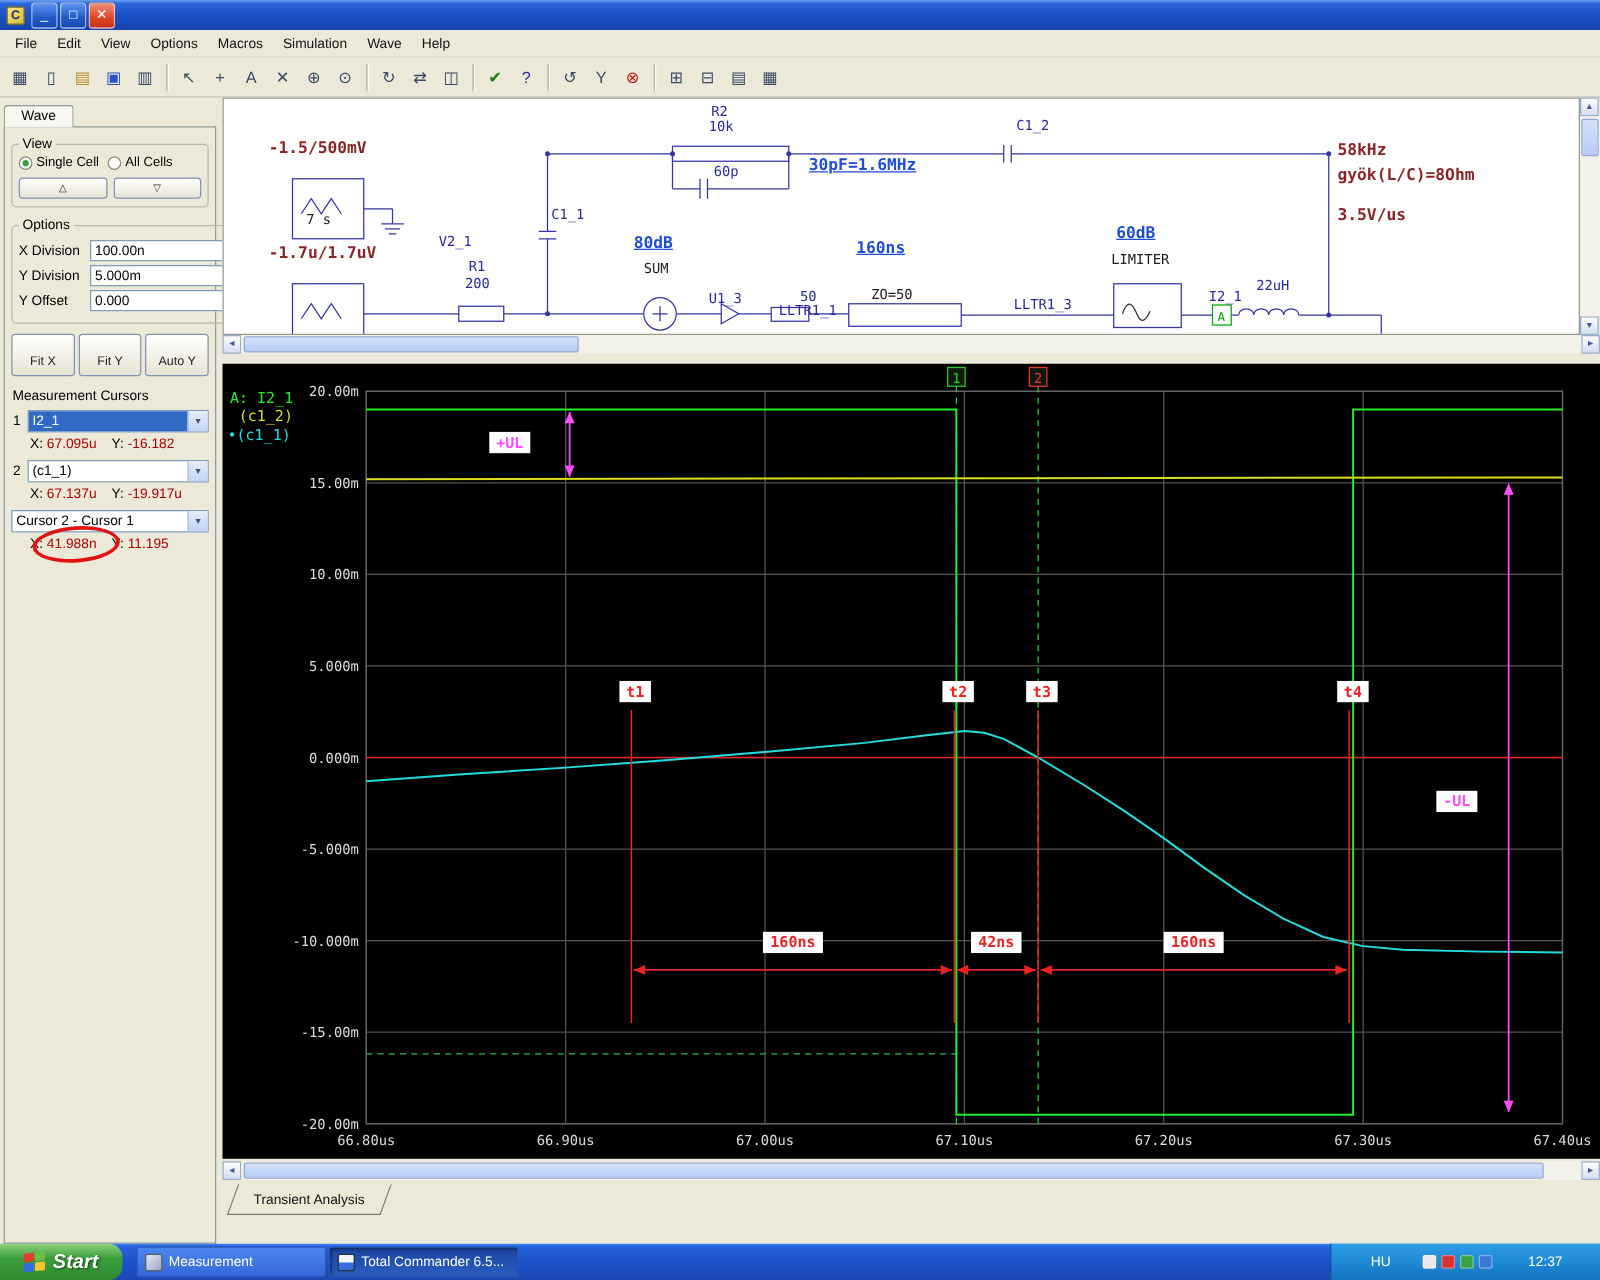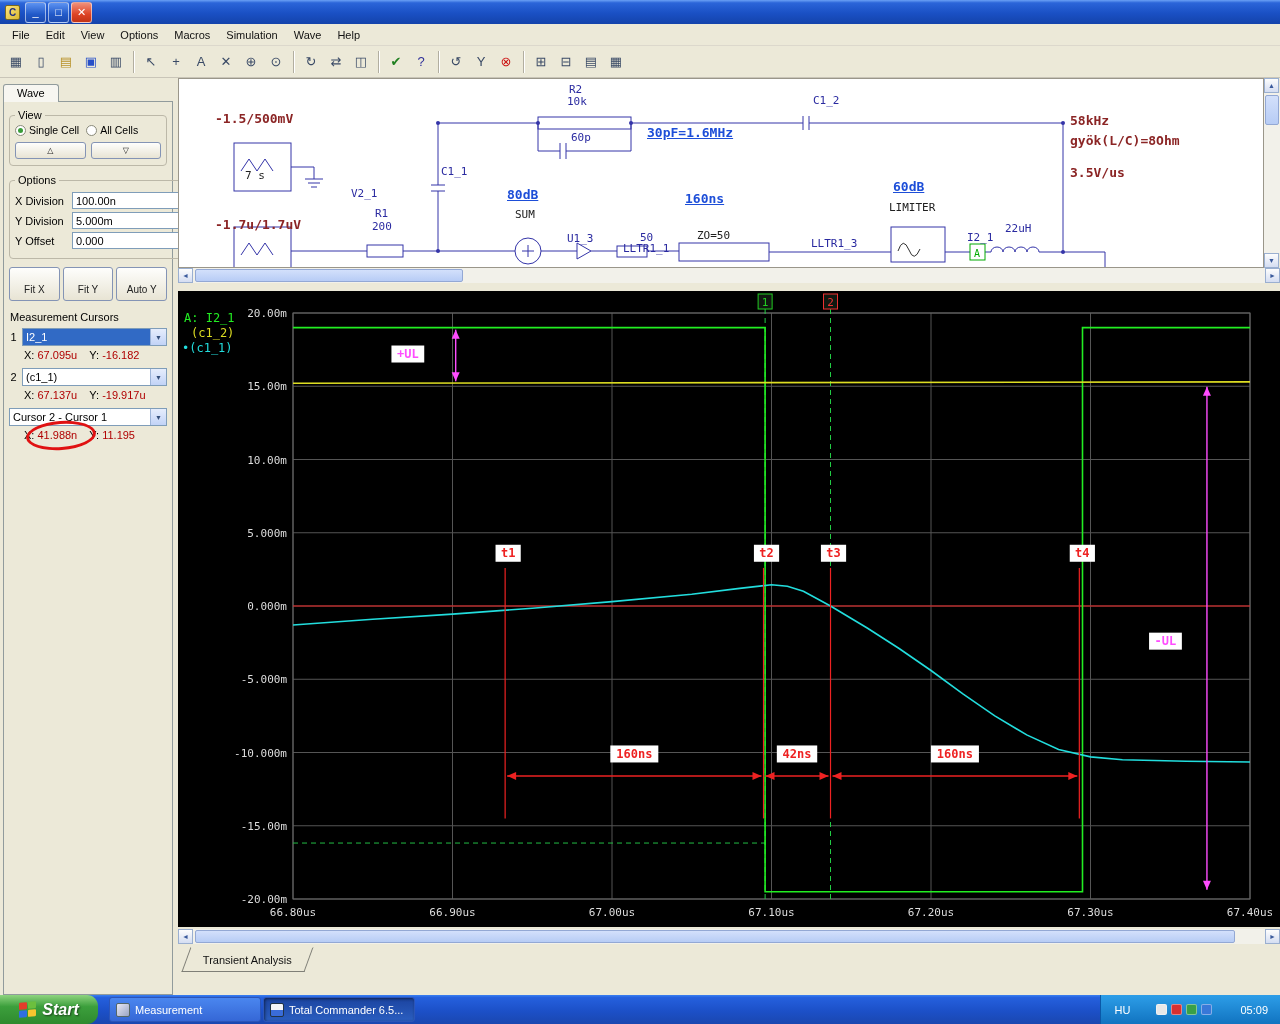--- a/index.html
+++ b/index.html
@@ -100,21 +100,21 @@
   .winflag { width:17px; height:15px; display:grid; grid-template-columns:1fr 1fr; grid-template-rows:1fr 1fr; gap:1px; transform:skewY(-6deg); }
   .winflag i { border-radius:1px; }
   .wf-r { background:#e33e2b; } .wf-g { background:#6cbf3e; } .wf-b { background:#2f6fe0; } .wf-y { background:#f7c52f; }
   .task-btn { width:152px; margin:2px 1px; background:linear-gradient(#4a86ef,#3567d6); border:1px solid #2c55b8; border-radius:3px;
     color:#fff; font-size:11px; display:flex; align-items:center; gap:5px; padding:0 6px; overflow:hidden; white-space:nowrap; }
   .task-btn.active { background:linear-gradient(#1c44a0,#2a5ec0); box-shadow:inset 1px 1px 3px rgba(0,0,0,.5); }
   .task-ico { width:14px; height:14px; border-radius:2px; flex:none; }
   .task-ico.cm { background:linear-gradient(135deg,#e8e8f4,#9aa4c4); border:1px solid #566; }
   .task-ico.tc { background:linear-gradient(180deg,#f4f4f8 49%,#3a6cd8 51%); border:1px solid #234; }
   .tray { margin-left:auto; display:flex; align-items:center; gap:24px; background:linear-gradient(180deg,#2d9ee8 0%,#1173c0 100%);
-    padding:0 12px; border-left:1px solid #0a58a8; }
+    padding:0 30px; border-left:1px solid #0a58a8; }
   .lang { color:#fff; font-size:11px; padding:0 2px; }
   .tray-ico { width:11px; height:11px; border-radius:2px; border:1px solid rgba(255,255,255,.4); }
   .clock { color:#fff; font-size:11px; margin-left:4px; }
 </style>
 </head>
 <body>
 
 <div id="screen">
 
   <div class="titlebar">
@@ -331,21 +331,21 @@
               <path d="M719,172 q5,-15 11,-1 q5,13 11,-1" fill="none" stroke="#303030"></path>
               <circle cx="259" cy="44" r="2" fill="#3434a8"></circle>
               <circle cx="359" cy="44" r="2" fill="#3434a8"></circle>
               <circle cx="452" cy="44" r="2" fill="#3434a8"></circle>
               <circle cx="884" cy="44" r="2" fill="#3434a8"></circle>
               <circle cx="259" cy="172" r="2" fill="#3434a8"></circle>
               <circle cx="884" cy="173" r="2" fill="#3434a8"></circle>
             </svg>
         <span class="sch-lbl maroon" style="left: 36px; top: 32px;">-1.5/500mV</span>
             <span class="sch-lbl black" style="left: 66px; top: 90px;">7  s</span>
-            <span class="sch-lbl maroon" style="left: 36px; top: 138px;">-1.7u/1.7uV</span>
+            <span class="sch-lbl maroon" style="left: 36px; top: 116px;">-1.7u/1.7uV</span>
             <span class="sch-lbl navy" style="left: 172px; top: 108px;">V2_1</span>
             <span class="sch-lbl navy" style="left: 196px; top: 128px;">R1</span>
             <span class="sch-lbl navy" style="left: 193px; top: 141px;">200</span>
             <span class="sch-lbl navy" style="left: 262px; top: 86px;">C1_1</span>
             <span class="sch-lbl navy" style="left: 390px; top: 4px;">R2</span>
             <span class="sch-lbl navy" style="left: 388px; top: 16px;">10k</span>
             <span class="sch-lbl navy" style="left: 392px; top: 52px;">60p</span>
             <span class="sch-lbl navy" style="left: 634px; top: 15px;">C1_2</span>
             <span class="sch-lbl red" style="left: 468px; top: 46px;">30pF=1.6MHz</span>
             <span class="sch-lbl red" style="left: 328px; top: 108px;">80dB</span>
@@ -508,17 +508,17 @@
       <span>Total Commander 6.5...</span>
     </div>
     <div class="tray">
       <span class="lang">HU</span>
       <span id="tray-icons" style="display:flex; gap:4px; align-items:center;">
           <span class="tray-ico" style="background: rgb(232, 232, 232);"></span>
           <span class="tray-ico" style="background: rgb(216, 48, 48);"></span>
           <span class="tray-ico" style="background: rgb(56, 160, 72);"></span>
           <span class="tray-ico" style="background: rgb(56, 120, 216);"></span>
         </span>
-      <span class="clock">05:09</span>
+      <span class="clock">12:37</span>
     </div>
   </div>
 
 </div>
 
 </body></html>

